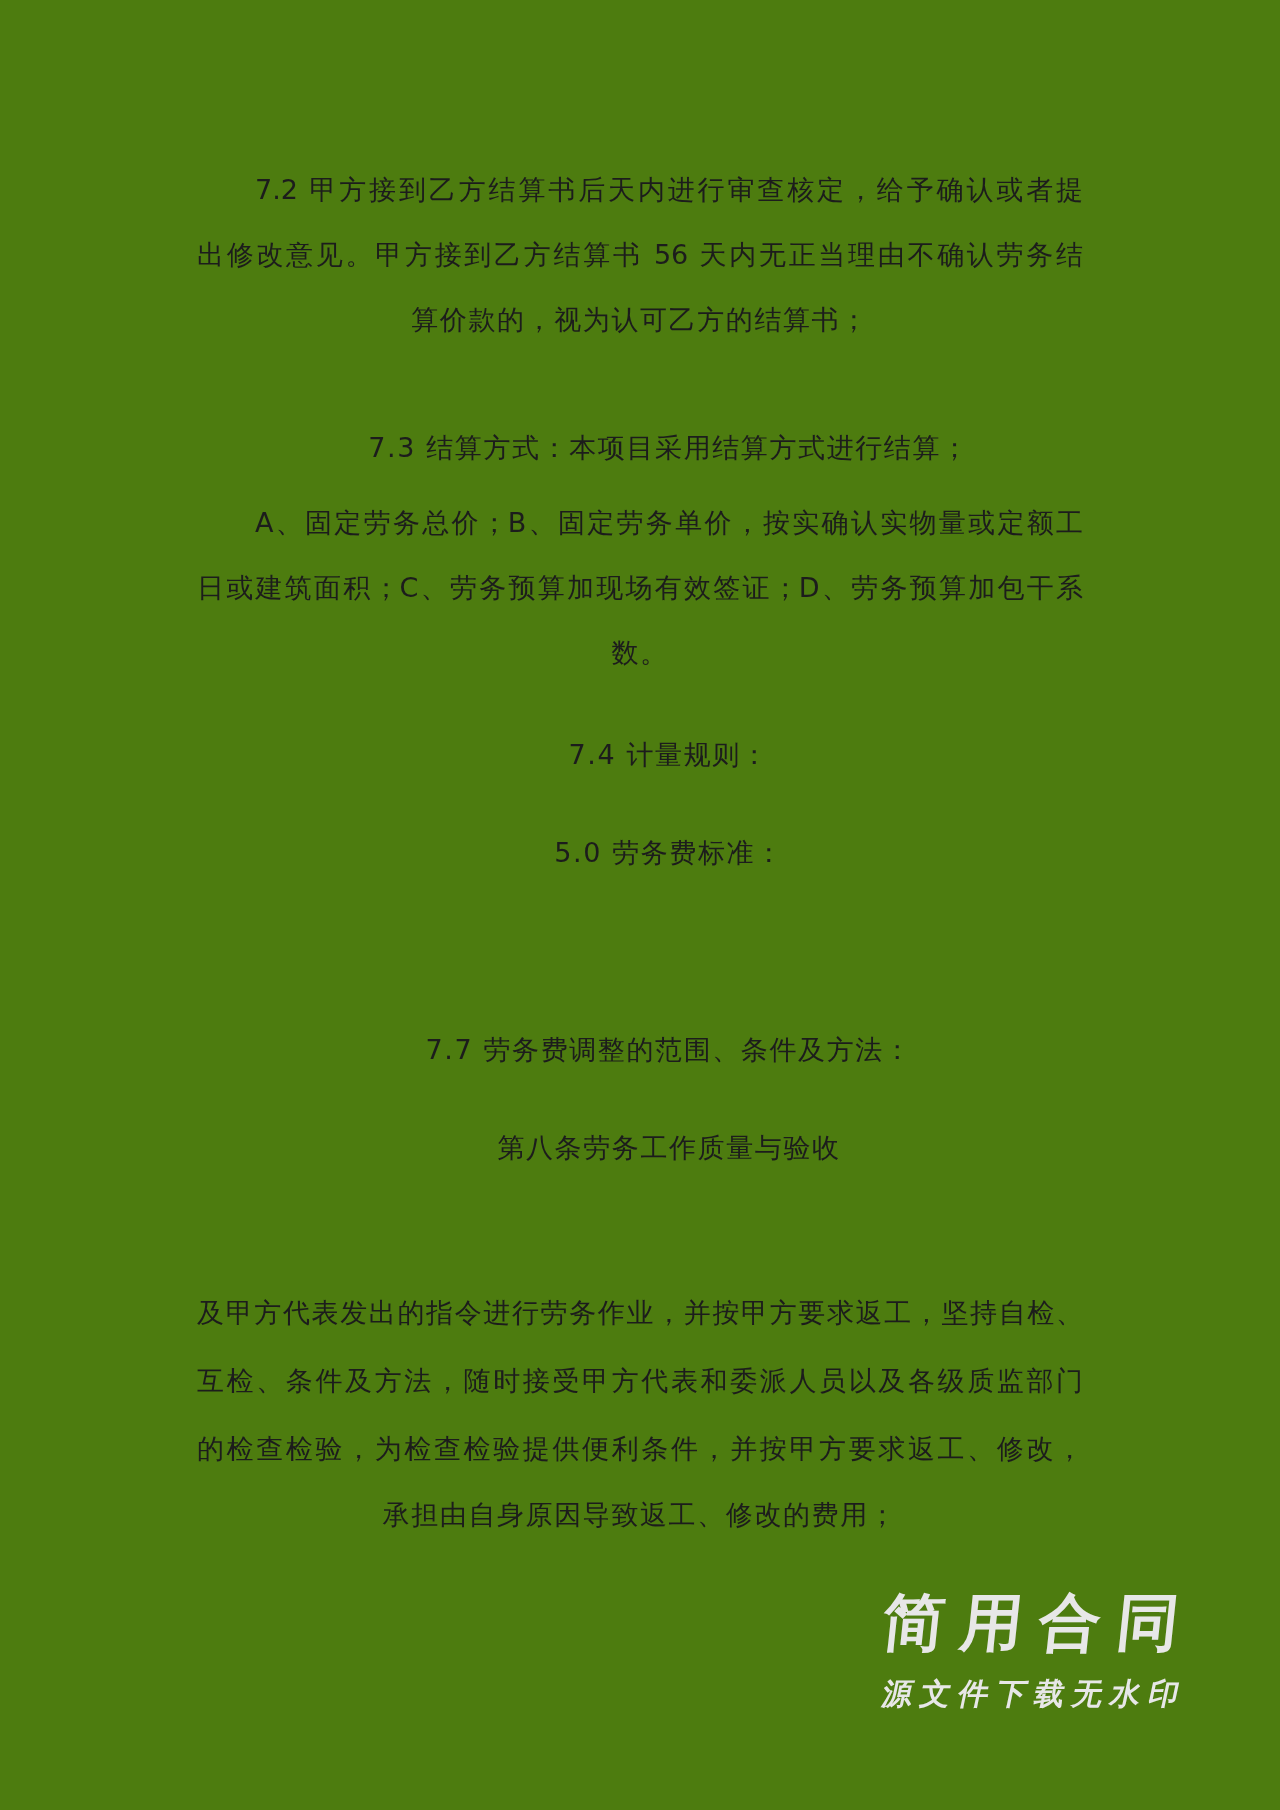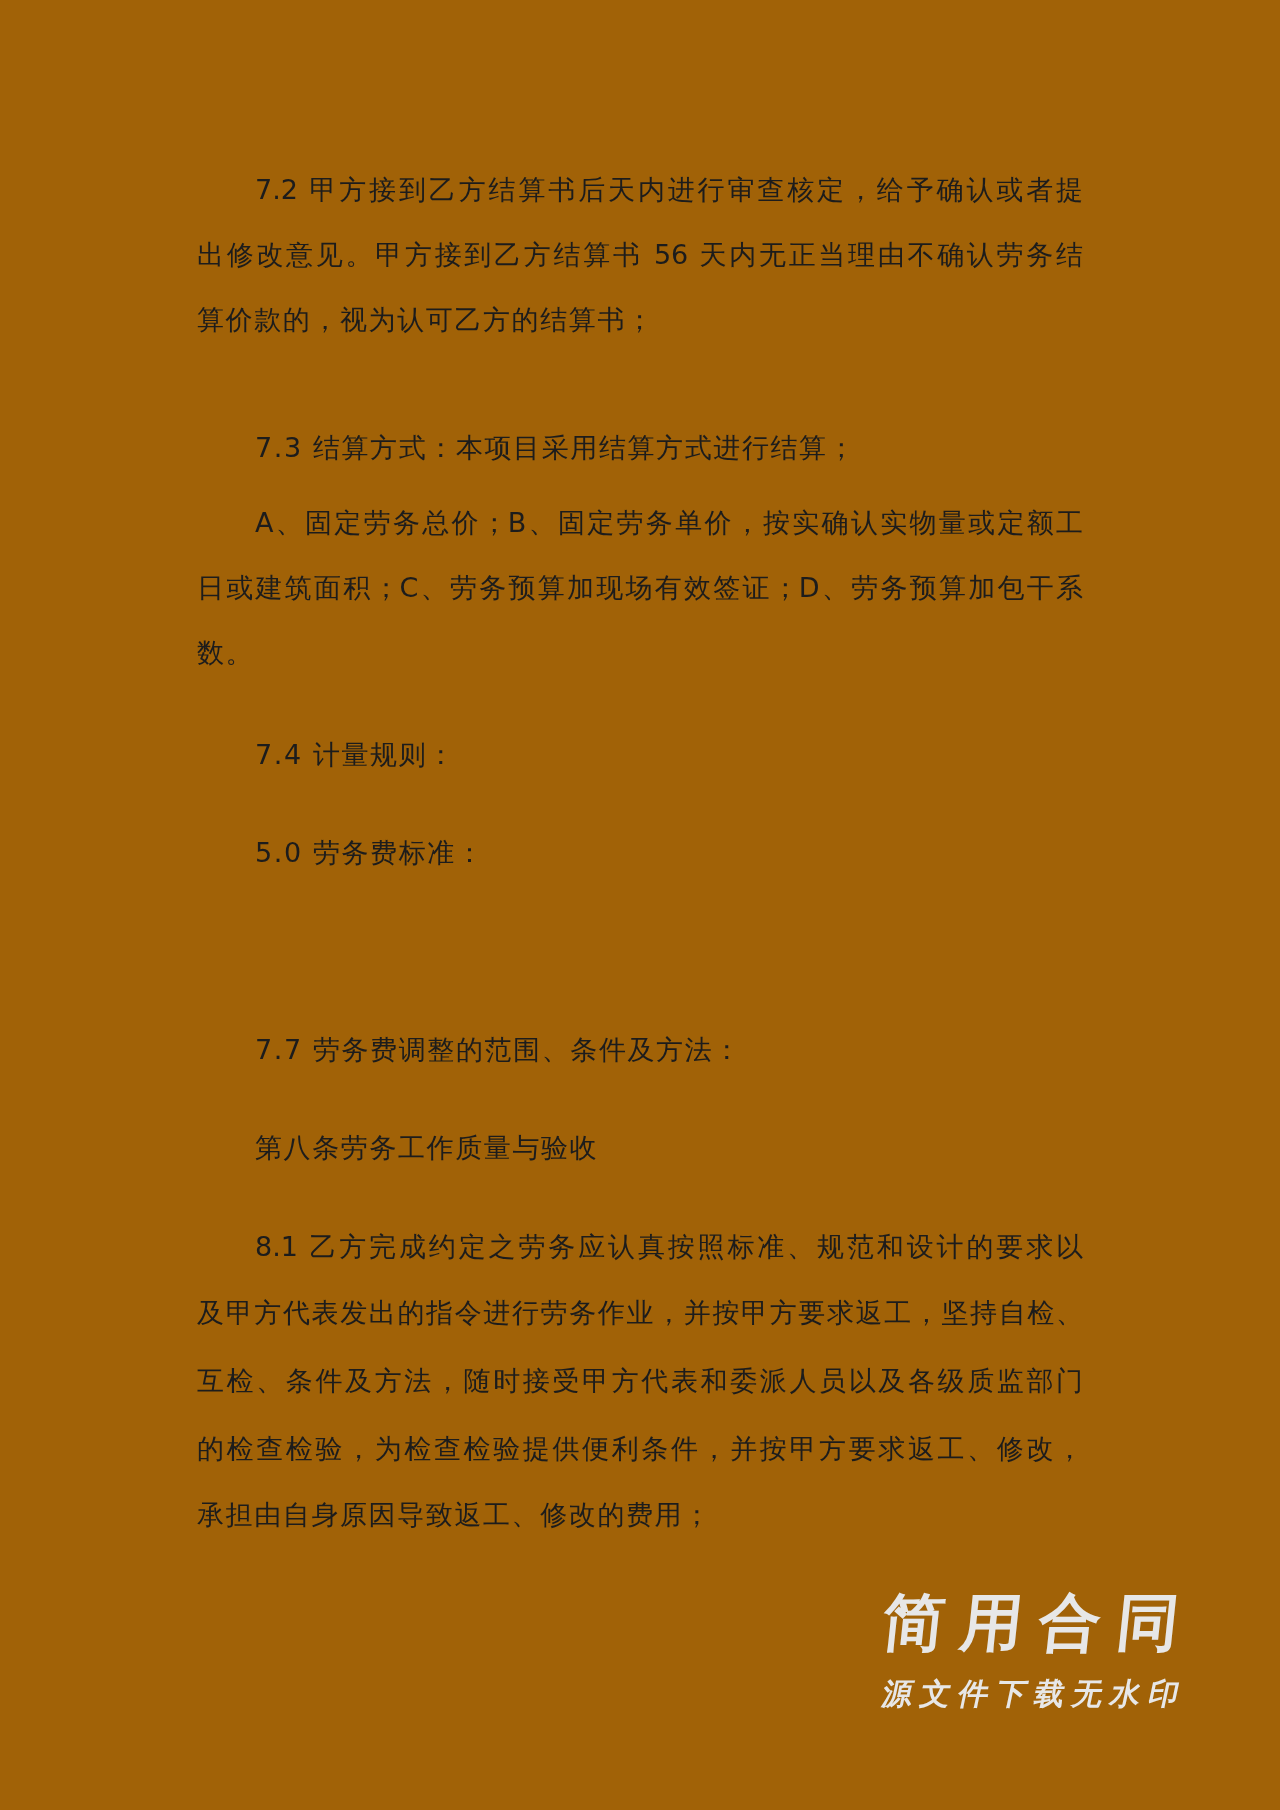--- a/index.html
+++ b/index.html
@@ -14,32 +14,33 @@
     overflow: hidden;
     font-family: "DejaVu Sans", "Liberation Sans", sans-serif;
     color: #1c1c1c;
   }
   .page {
     position: absolute;
     left: 0;
     top: 0;
     width: 1280px;
     height: 1810px;
-    background: #a16207;
+    background: #4d7c0f;
     text-decoration: underline;
   }
   .line {
     position: absolute;
     left: 197px;
     width: 886px;
     height: 40px;
     line-height: 40px;
     font-size: 27px;
     white-space: nowrap;
     letter-spacing: 1.6px;
+    text-align: center;
   }
   .line.indent {
     left: 255px;
     width: 828px;
   }
   .line.full {
     text-align: justify;
     text-align-last: justify;
     letter-spacing: 0;
   }
@@ -83,21 +84,20 @@
   <div class="line full" style="top:568px">日或建筑面积；C、劳务预算加现场有效签证；D、劳务预算加包干系</div>
   <div class="line indent full" style="top:503px">A、固定劳务总价；B、固定劳务单价，按实确认实物量或定额工</div>
   <div class="line" style="top:633px">数。</div>
 
   <div class="line indent" style="top:735px">7.4 计量规则：</div>
   <div class="line indent" style="top:833px">5.0 劳务费标准：</div>
   <div class="line indent" style="top:1030px">7.7 劳务费调整的范围、条件及方法：</div>
 
   <div class="line indent" style="top:1128px">第八条劳务工作质量与验收</div>
 
-  <div class="line indent full" style="top:1227px">8.1 乙方完成约定之劳务应认真按照标准、规范和设计的要求以</div>
   <div class="line full" style="top:1293px">及甲方代表发出的指令进行劳务作业，并按甲方要求返工，坚持自检、</div>
   <div class="line full" style="top:1361px">互检、条件及方法，随时接受甲方代表和委派人员以及各级质监部门</div>
   <div class="line full" style="top:1429px">的检查检验，为检查检验提供便利条件，并按甲方要求返工、修改，</div>
   <div class="line" style="top:1495px">承担由自身原因导致返工、修改的费用；</div>
 
   <div class="watermark title">简用合同</div>
   <div class="watermark subtitle">源文件下载无水印</div>
 </div>
 
 </body></html>

